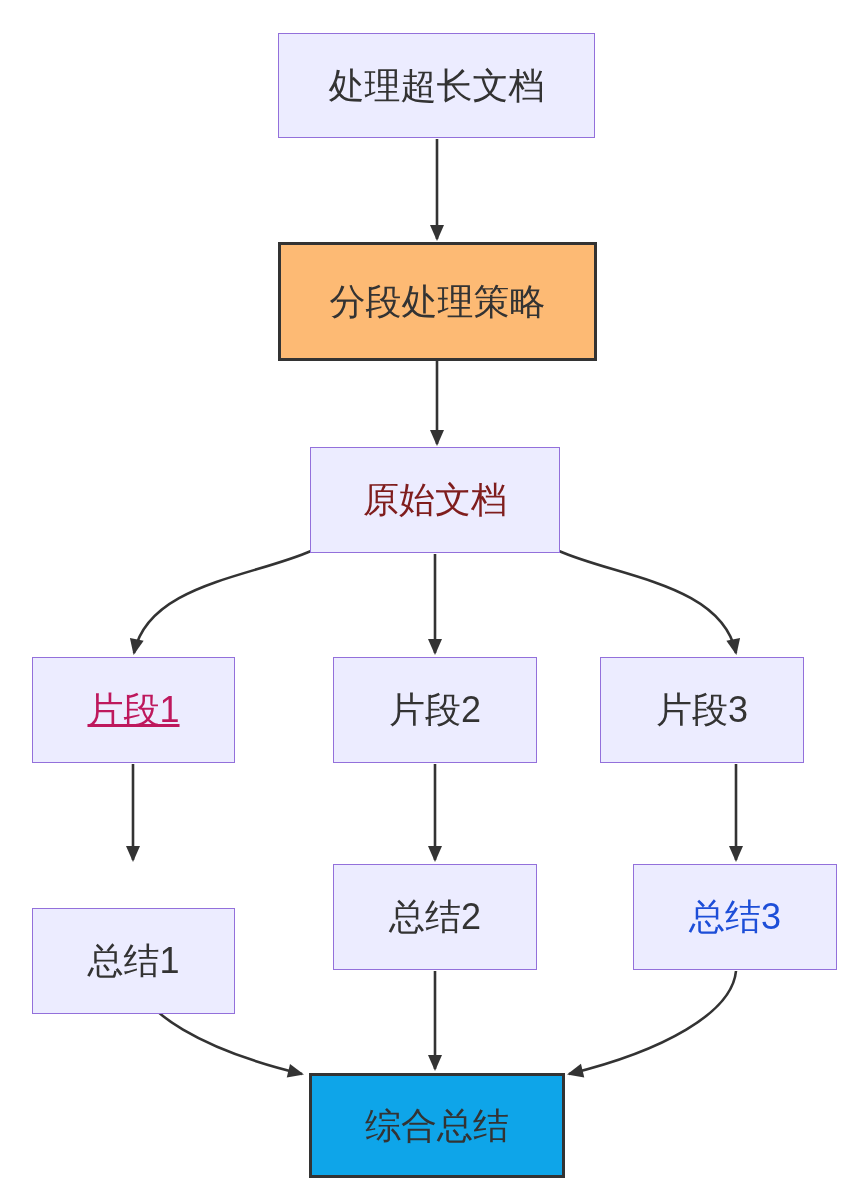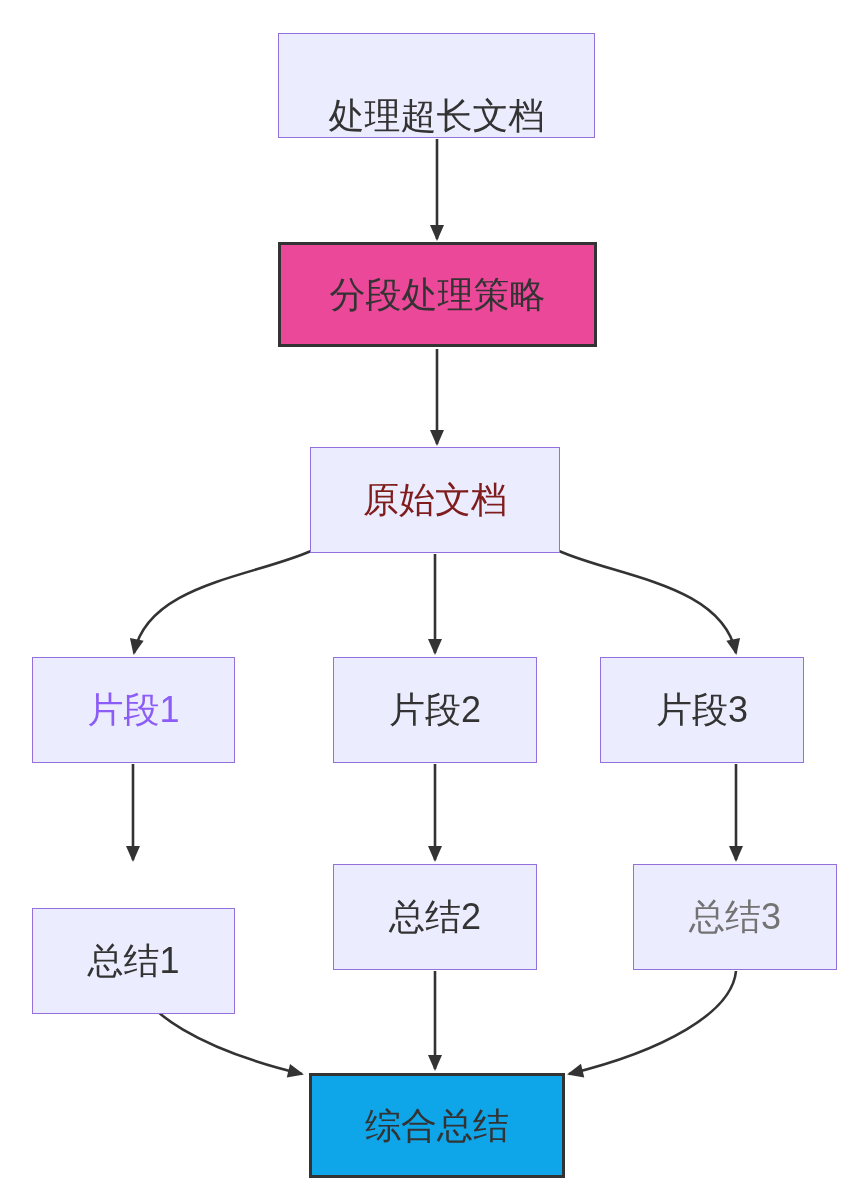--- a/index.html
+++ b/index.html
@@ -53,44 +53,44 @@
       <path d="M435 554 L435 653" fill="none" stroke="#333333" stroke-width="2.6" marker-end="url(#arrowhead)"></path>
       <path d="M559 551 C618 577 722 584 736 653" fill="none" stroke="#333333" stroke-width="2.6" marker-end="url(#arrowhead)"></path>
       <path d="M133 764 L133 860" fill="none" stroke="#333333" stroke-width="2.6" marker-end="url(#arrowhead)"></path>
       <path d="M435 764 L435 860" fill="none" stroke="#333333" stroke-width="2.6" marker-end="url(#arrowhead)"></path>
       <path d="M736 764 L736 860" fill="none" stroke="#333333" stroke-width="2.6" marker-end="url(#arrowhead)"></path>
       <path d="M133 971 C137 1013 206 1051 302 1074" fill="none" stroke="#333333" stroke-width="2.6" marker-end="url(#arrowhead)"></path>
       <path d="M435 971 L435 1069" fill="none" stroke="#333333" stroke-width="2.6" marker-end="url(#arrowhead)"></path>
       <path d="M736 971 C732 1013 663 1051 569 1074" fill="none" stroke="#333333" stroke-width="2.6" marker-end="url(#arrowhead)"></path>
     </svg>
   <div id="nodes-layer">
-      <div class="node" style="left: 278px; top: 33px; width: 317px; height: 105px; background: rgb(236, 236, 255); border: 1.8px solid rgb(147, 112, 219); color: rgb(51, 51, 51); align-items: flex-end;">
+      <div class="node" style="left: 278px; top: 33px; width: 317px; height: 105px; background: rgb(236, 236, 255); border: 1.8px solid rgb(147, 112, 219); color: rgb(51, 51, 51);">
         <span class="node-label">处理超长文档</span>
       </div>
-      <div class="node" style="left: 278px; top: 242px; width: 319px; height: 105px; background: #ec4899; border: 3.5px solid rgb(51, 51, 51); color: rgb(51, 51, 51);">
+      <div class="node" style="left: 278px; top: 242px; width: 319px; height: 119px; background: #fdba74; border: 3.5px solid rgb(51, 51, 51); color: rgb(51, 51, 51);">
         <span class="node-label">分段处理策略</span>
       </div>
       <div class="node" style="left: 310px; top: 447px; width: 250px; height: 106px; background: rgb(236, 236, 255); border: 1.8px solid rgb(147, 112, 219); color: #7f1d1d;">
         <span class="node-label">原始文档</span>
       </div>
-      <div class="node" style="left: 32px; top: 657px; width: 203px; height: 106px; background: rgb(236, 236, 255); border: 1.8px solid rgb(147, 112, 219); color: #8b5cf6;">
+      <div class="node" style="left: 32px; top: 657px; width: 203px; height: 106px; background: rgb(236, 236, 255); border: 1.8px solid rgb(147, 112, 219); color: #be185d; text-decoration: underline;">
         <span class="node-label">片段1</span>
       </div>
       <div class="node" style="left: 333px; top: 657px; width: 204px; height: 106px; background: rgb(236, 236, 255); border: 1.8px solid rgb(147, 112, 219); color: rgb(51, 51, 51);">
         <span class="node-label">片段2</span>
       </div>
       <div class="node" style="left: 600px; top: 657px; width: 204px; height: 106px; background: rgb(236, 236, 255); border: 1.8px solid rgb(147, 112, 219); color: rgb(51, 51, 51);">
         <span class="node-label">片段3</span>
       </div>
       <div class="node" style="left: 32px; top: 864px; width: 203px; height: 106px; background: rgb(236, 236, 255); border: 1.8px solid rgb(147, 112, 219); color: rgb(51, 51, 51); margin-top: 44px;">
         <span class="node-label">总结1</span>
       </div>
       <div class="node" style="left: 333px; top: 864px; width: 204px; height: 106px; background: rgb(236, 236, 255); border: 1.8px solid rgb(147, 112, 219); color: rgb(51, 51, 51);">
         <span class="node-label">总结2</span>
       </div>
-      <div class="node" style="left: 633px; top: 864px; width: 204px; height: 106px; background: rgb(236, 236, 255); border: 1.8px solid rgb(147, 112, 219); color: #737373;">
+      <div class="node" style="left: 633px; top: 864px; width: 204px; height: 106px; background: rgb(236, 236, 255); border: 1.8px solid rgb(147, 112, 219); color: #1d4ed8;">
         <span class="node-label">总结3</span>
       </div>
       <div class="node" style="left: 309px; top: 1073px; width: 256px; height: 105px; background: #0ea5e9; border: 3.5px solid rgb(51, 51, 51); color: rgb(51, 51, 51);">
         <span class="node-label">综合总结</span>
       </div>
     </div>
 </div>
 
 </body></html>

